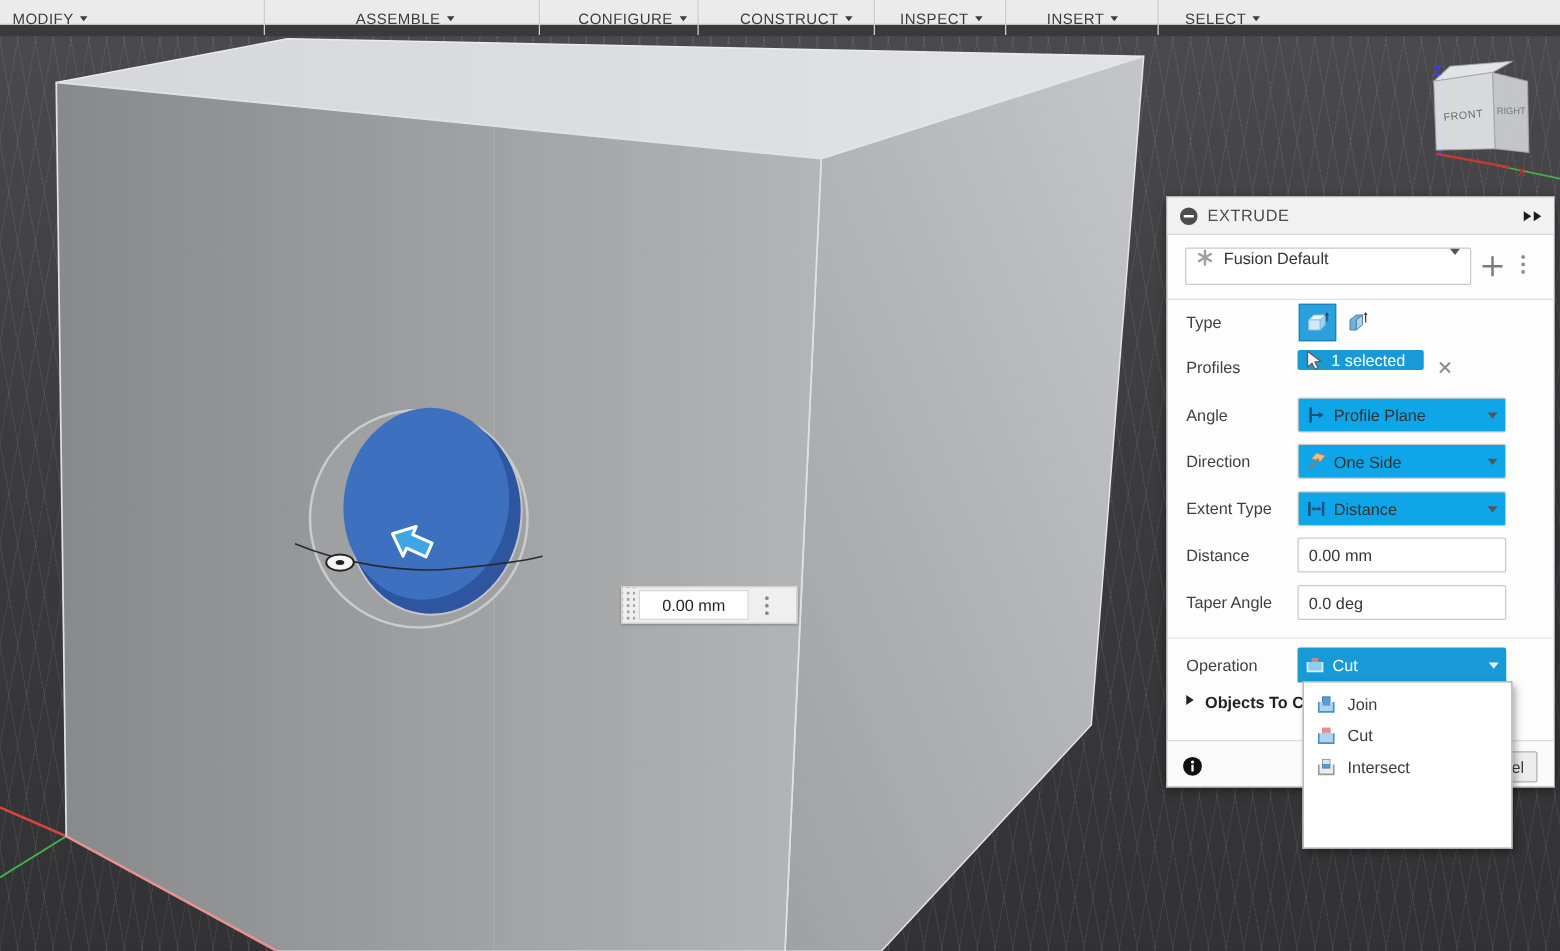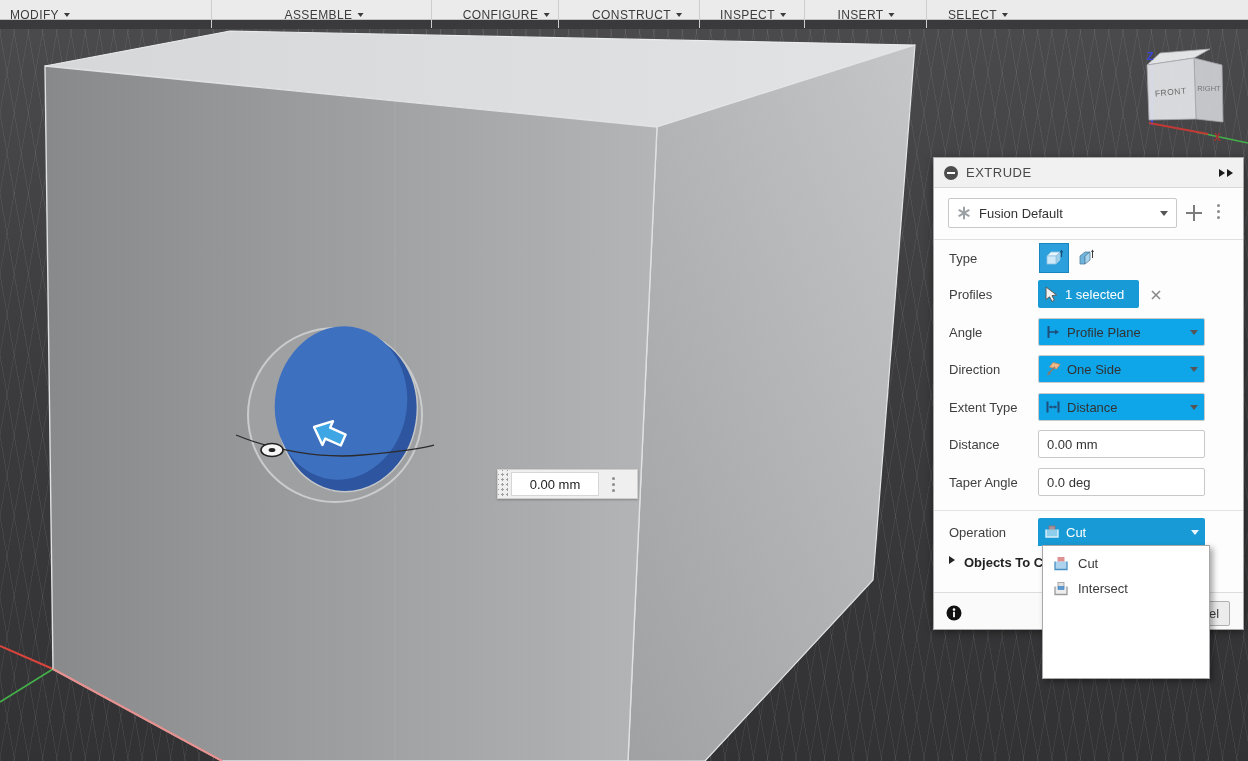--- a/index.html
+++ b/index.html
@@ -46,38 +46,38 @@
   .minus-circle { width:14px; height:14px; border-radius:50%; background:#4d4d4d;
     position:relative; margin-right:8px; }
   .minus-circle::after { content:""; position:absolute; left:3px; top:6px; width:8px; height:2px; background:#fff; }
   .dlg-title { font-size:13px; color:#4a4a4a; letter-spacing:.5px; }
   .collapse-btn { margin-left:auto; display:flex; cursor:pointer; }
   .collapse-btn b { width:0; height:0; border-top:4px solid transparent; border-bottom:4px solid transparent;
     border-left:6px solid #1c1c1c; margin-left:2px; }
 
   .preset-select { position:absolute; left:14px; top:40px; width:229px; height:30px;
     background:#fff; border:1px solid #c9c9c9; border-radius:2px; display:flex;
-    align-items:center; padding:0 8px; cursor:pointer; }
+    align-items:flex-start; padding:0 8px; cursor:pointer; }
   .preset-select .txt { font-size:13px; color:#333; margin-left:8px; }
   .sel-caret { margin-left:auto; width:0; height:0; border-left:4px solid transparent;
     border-right:4px solid transparent; border-top:5px solid #555; }
   .plus-btn { position:absolute; left:250px; top:45px; width:20px; height:20px; cursor:pointer; }
   .plus-btn::before { content:""; position:absolute; left:2px; top:9px; width:16px; height:2px; background:#7c7c7c; }
   .plus-btn::after  { content:""; position:absolute; left:9px; top:2px; width:2px; height:16px; background:#7c7c7c; }
   .kebab { position:absolute; left:283px; top:46px; display:flex; flex-direction:column; gap:3px; cursor:pointer; }
   .preset-divider { position:absolute; left:0; top:81px; right:0; height:1px; background:#e0e0e0; }
 
   .row-label { position:absolute; left:15px; transform:translateY(-50%); font-size:13px; color:#3f3f3f; white-space:nowrap; }
 
   .typebtn-sel { position:absolute; left:105px; top:85px; width:30px; height:30px;
     background:#2ba0dc; border:1px solid #1886bd; display:flex; align-items:center; justify-content:center; cursor:pointer; }
   .typebtn { position:absolute; left:140px; top:87px; width:26px; height:26px;
     display:flex; align-items:center; justify-content:center; cursor:pointer; }
 
-  .profiles-btn { position:absolute; left:104px; top:122px; width:101px; height:28px;
+  .profiles-btn { position:absolute; left:104px; top:122px; width:101px; height:16px;
     background:#189ad6; border-radius:2px; display:flex; align-items:center; padding:0 6px; cursor:pointer; }
   .profiles-btn span { color:#fff; font-size:13px; margin-left:6px; }
   .clear-x { position:absolute; left:216px; top:129px; cursor:pointer; }
 
   .dd { position:absolute; left:104px; width:167px; height:28px; background:#0ea5e9;
     border:1px solid #c9c9c9; border-radius:2px; display:flex; align-items:center;
     padding:0 6px; cursor:pointer; }
   .dd .txt { font-size:13px; color:#333; margin-left:6px; white-space:nowrap; }
   .tinput { position:absolute; left:104px; width:167px; height:28px; background:#fff;
     border:1px solid #c9c9c9; border-radius:2px; font-family:"Liberation Sans",sans-serif;
@@ -344,20 +344,28 @@
         <rect x="7.1" y="6.8" width="1.8" height="5.4" fill="#fff"></rect>
       </svg>
     </span>
     <div class="cancel-btn">Cancel</div>
   </div>
 </div>
 
 <div class="op-menu">
   <div class="op-item">
     <svg width="16" height="16" viewBox="0 0 16 16">
+      <rect x="5" y="1.5" width="6" height="7" fill="#5b9bd5" stroke="#3d7eb5" stroke-width="0.8"></rect>
+      <path d="M2,5.5 L2,13.5 L14,13.5 L14,5.5" fill="#aed3ec" stroke="#4a90c4" stroke-width="1.3"></path>
+      <rect x="5" y="5.5" width="6" height="3" fill="#5b9bd5"></rect>
+    </svg>
+    <span>Join</span>
+  </div>
+  <div class="op-item">
+    <svg width="16" height="16" viewBox="0 0 16 16">
       <rect x="5" y="1.5" width="6" height="7" fill="#eeb3b3" stroke="#cf8181" stroke-width="0.8"></rect>
       <rect x="5" y="1.5" width="6" height="3.5" fill="#e09090"></rect>
       <path d="M2,5.5 L2,13.5 L14,13.5 L14,5.5" fill="#aed3ec" stroke="#4a90c4" stroke-width="1.3"></path>
     </svg>
     <span>Cut</span>
   </div>
   <div class="op-item">
     <svg width="16" height="16" viewBox="0 0 16 16">
       <rect x="5" y="1.5" width="6" height="7" fill="#e2e2e2" stroke="#9a9a9a" stroke-width="0.8"></rect>
       <path d="M2,5.5 L2,13.5 L14,13.5 L14,5.5" fill="#ededed" stroke="#9a9a9a" stroke-width="1.3"></path>

